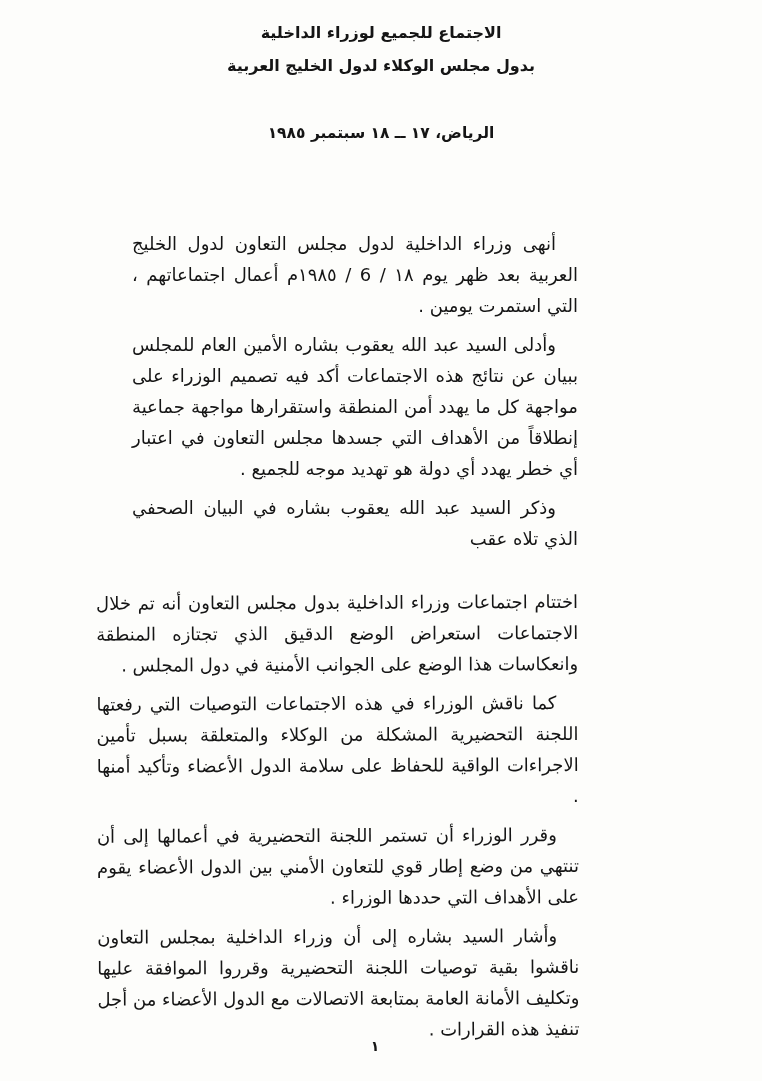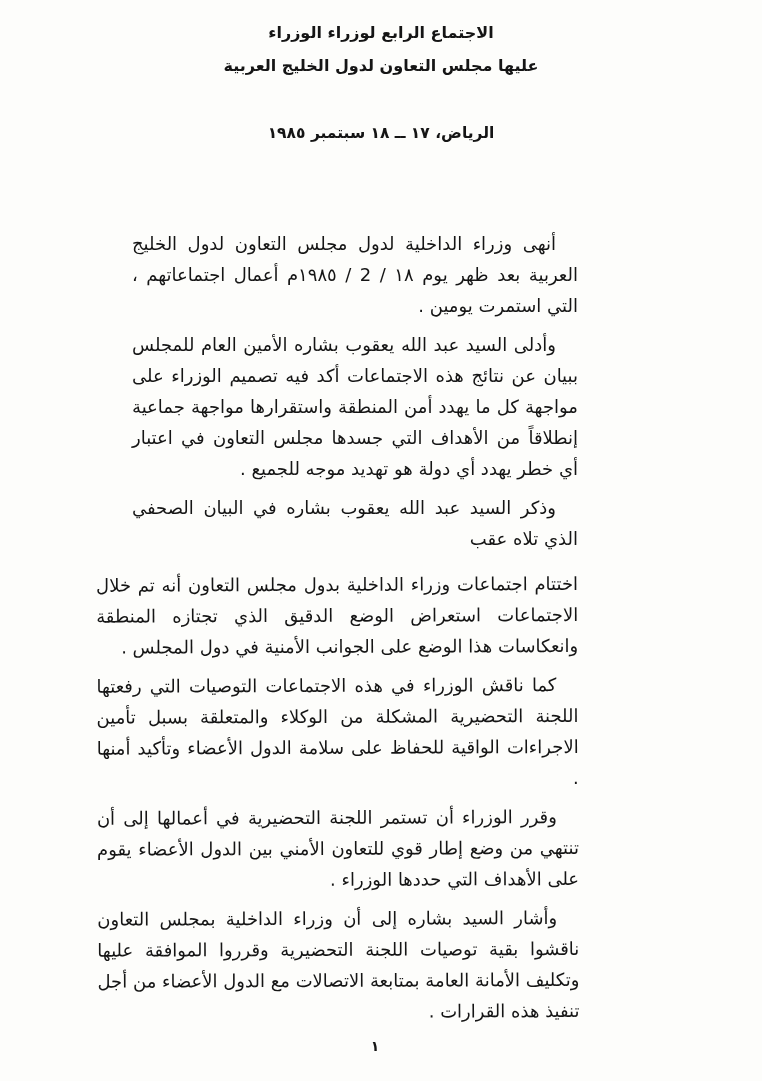--- a/index.html
+++ b/index.html
@@ -54,21 +54,21 @@
   }
   .para.indent {
     text-indent: 22px;
   }
   
   .para.upper {
     margin-left: 36px;
   }
   
   .para.gap-after {
-    margin-bottom: 14px;
+    margin-bottom: 32px;
   }
   
   .lower-block {
     transform: rotate(-0.2deg);
     transform-origin: top right;
   }
   
   .page-number {
     position: absolute;
     top: 1038px;
@@ -78,28 +78,28 @@
     font-size: 14px;
     font-weight: bold;
   }
 </style>
 </head>
 <body>
 
 <div class="page">
 
   <header class="doc-header">
-    <div class="title-line">الاجتماع الرابع لوزراء الوزراء</div>
-    <div class="title-line">عليها مجلس التعاون لدول الخليج العربية</div>
+    <div class="title-line">الاجتماع للجميع لوزراء الداخلية</div>
+    <div class="title-line">بدول مجلس الوكلاء لدول الخليج العربية</div>
     <div class="date-line">الرياض، ١٧ ــ ١٨ سبتمبر ١٩٨٥</div>
   </header>
 
   <main class="doc-body">
 
-    <p class="para indent upper">أنهى وزراء الداخلية لدول مجلس التعاون لدول الخليج العربية بعد ظهر يوم ١٨ / 2 / ١٩٨٥م أعمال اجتماعاتهم ، التي استمرت يومين .</p>
+    <p class="para indent upper">أنهى وزراء الداخلية لدول مجلس التعاون لدول الخليج العربية بعد ظهر يوم ١٨ / 6 / ١٩٨٥م أعمال اجتماعاتهم ، التي استمرت يومين .</p>
 
     <p class="para indent upper">وأدلى السيد عبد الله يعقوب بشاره الأمين العام للمجلس ببيان عن نتائج هذه الاجتماعات أكد فيه تصميم الوزراء على مواجهة كل ما يهدد أمن المنطقة واستقرارها مواجهة جماعية إنطلاقاً من الأهداف التي جسدها مجلس التعاون في اعتبار أي خطر يهدد أي دولة هو تهديد موجه للجميع .</p>
 
     <p class="para indent upper gap-after">وذكر السيد عبد الله يعقوب بشاره في البيان الصحفي الذي تلاه عقب</p>
 
     <div class="lower-block">
       <p class="para">اختتام اجتماعات وزراء الداخلية بدول مجلس التعاون أنه تم خلال الاجتماعات استعراض الوضع الدقيق الذي تجتازه المنطقة وانعكاسات هذا الوضع على الجوانب الأمنية في دول المجلس .</p>
 
       <p class="para indent">كما ناقش الوزراء في هذه الاجتماعات التوصيات التي رفعتها اللجنة التحضيرية المشكلة من الوكلاء والمتعلقة بسبل تأمين الاجراءات الواقية للحفاظ على سلامة الدول الأعضاء وتأكيد أمنها .</p>
 

